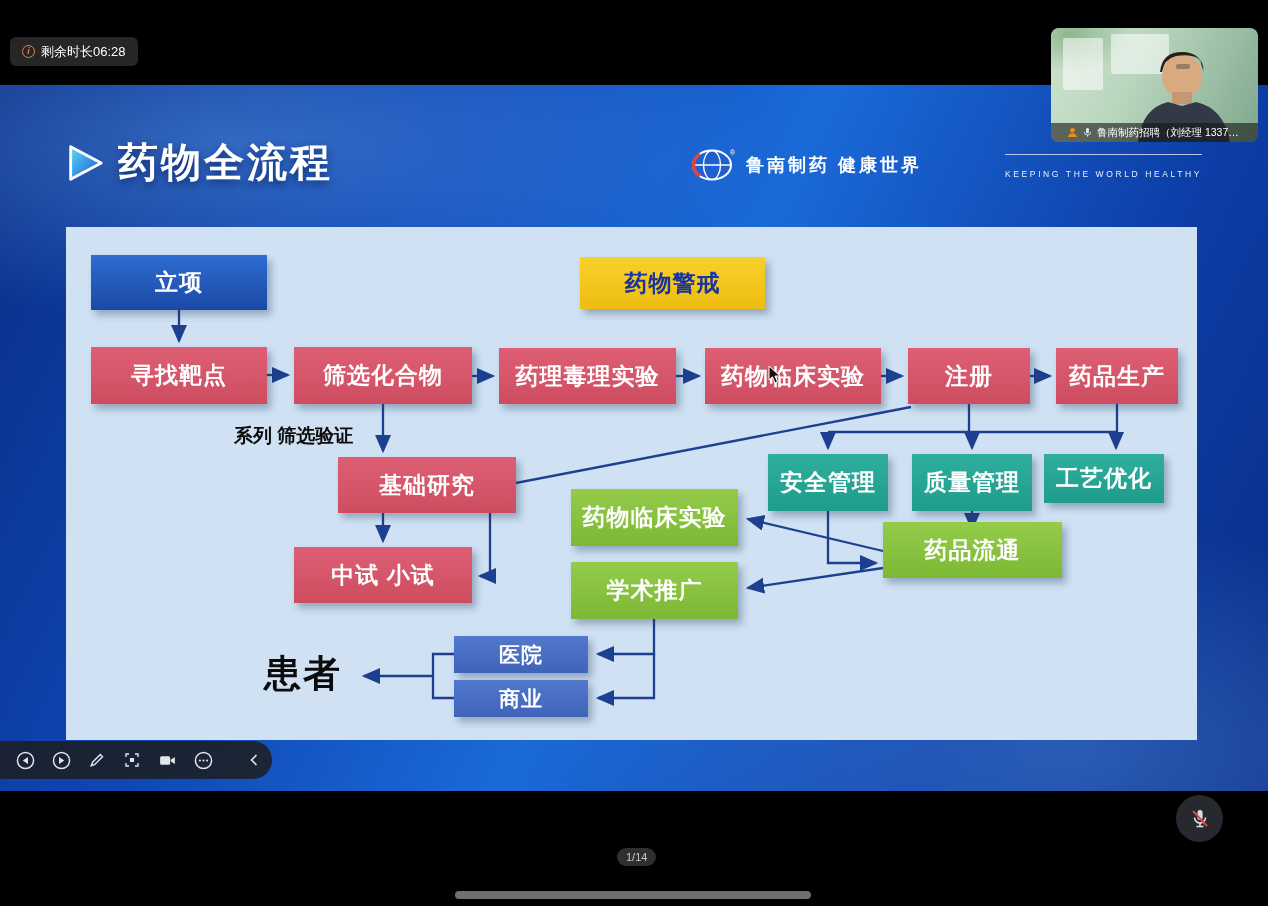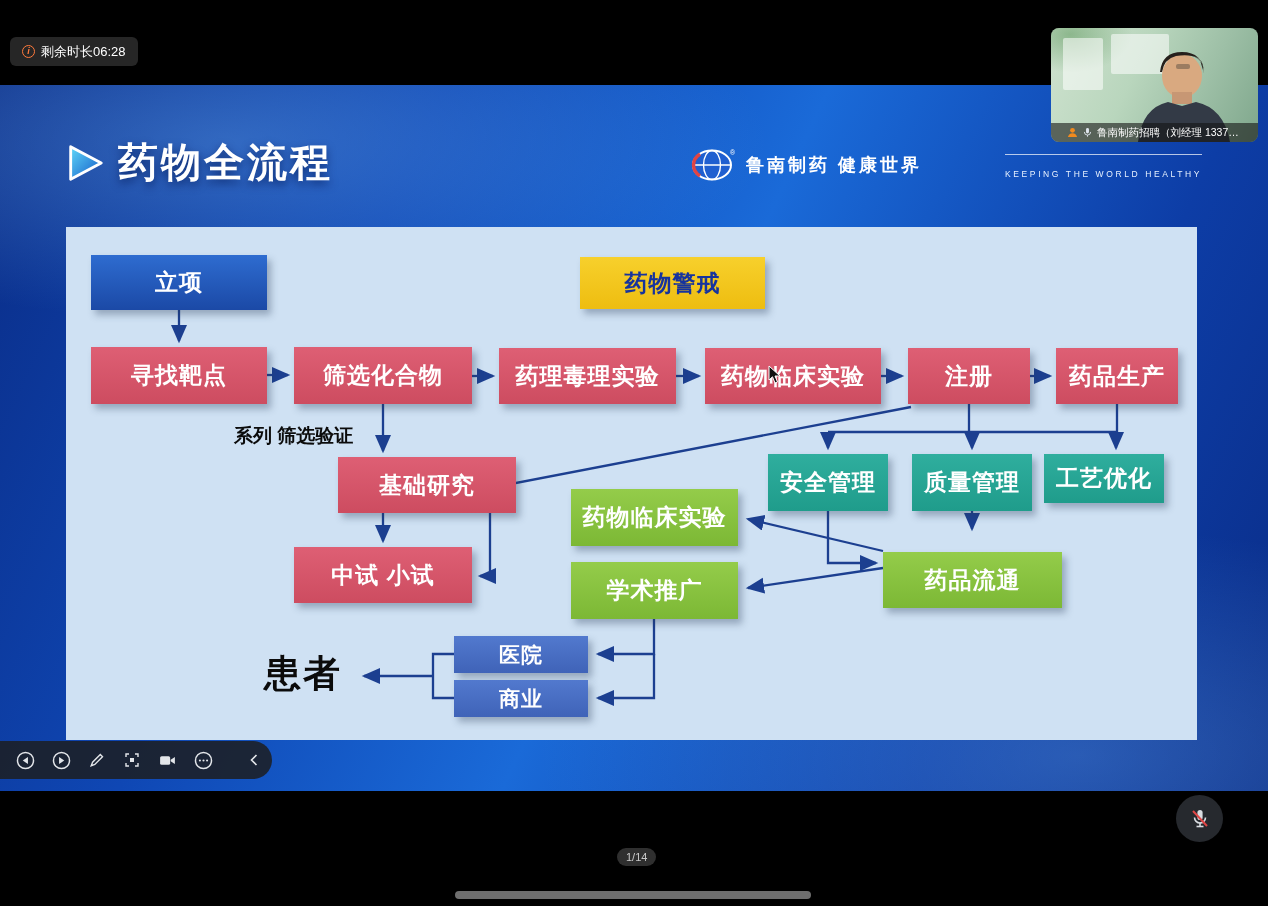--- a/index.html
+++ b/index.html
@@ -215,21 +215,21 @@
       <div class="node n-teal" style="left:978px; top:227px; width:120px; height:49px;">
           <span>工艺优化</span>
         </div>
 
       <div class="node n-green" style="left:505px; top:262px; width:167px; height:57px;">
           <span>药物临床实验</span>
         </div>
       <div class="node n-green" style="left:505px; top:335px; width:167px; height:57px;">
           <span>学术推广</span>
         </div>
-      <div class="node n-green" style="left:817px; top:325px; width:179px; height:56px;">
+      <div class="node n-green" style="left:817px; top:295px; width:179px; height:56px;">
           <span>药品流通</span>
         </div>
 
       <div class="node n-mblue" style="left:388px; top:409px; width:134px; height:37px;">
           <span>医院</span>
         </div>
       <div class="node n-mblue" style="left:388px; top:453px; width:134px; height:37px;">
           <span>商业</span>
         </div>
 

